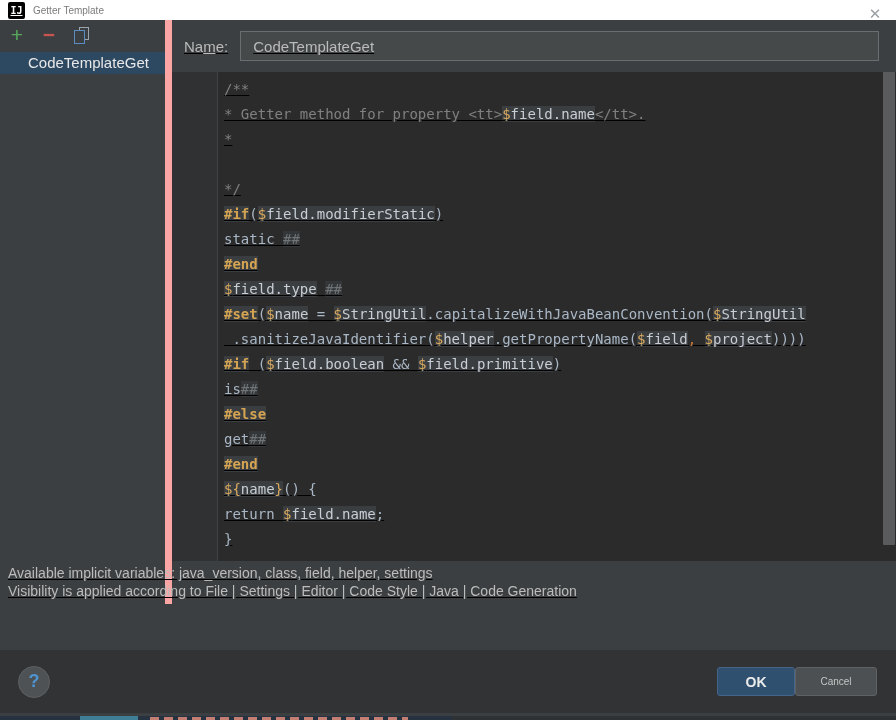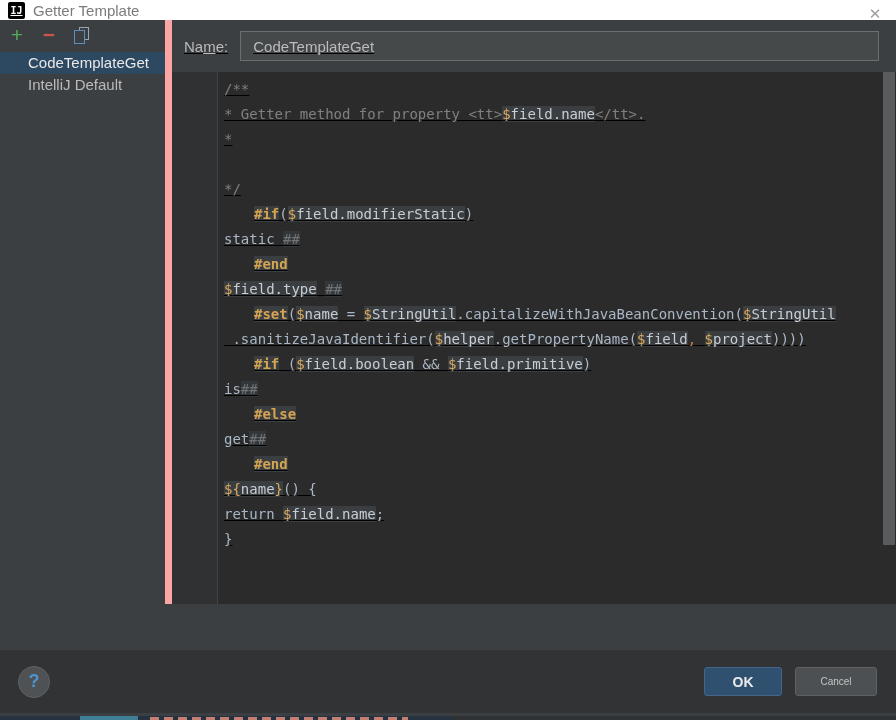--- a/index.html
+++ b/index.html
@@ -17,21 +17,21 @@
     padding:0 8px; position:relative;
   }
   .app-icon {
     width:17px; height:17px; background:#000;
     color:#fff; font-size:10px; font-weight:bold;
     display:flex; align-items:center; justify-content:center;
     border-radius:2px; margin-right:8px;
     font-family:"DejaVu Sans Mono", monospace;
     text-decoration:underline;
   }
-  .win-title { color:#7B7B7B; font-size:15px; }
+  .win-title { color:#7B7B7B; font-size:10px; }
   .win-close {
     position:absolute; right:10px; top:3px;
     color:#9A9FA3; font-size:15px; width:22px; height:22px;
     display:flex; align-items:center; justify-content:center;
     cursor:default;
   }
   
   .main { display:flex; height:584px; }
   .sidebar { width:165px; background:#3C3F41; flex:none; }
   .side-toolbar { height:30px; display:flex; align-items:center; padding-left:6px; gap:10px; }
@@ -78,21 +78,21 @@
     height:25px;
   }
   .gutter-fill {
     position:absolute; left:0; top:0; bottom:0; width:46px;
     background:#2F3132; border-right:1px solid #404346; z-index:0;
   }
   .line { padding-left:6px; position:relative; z-index:1; }
   .s-cm { color:#808080; }
   .s-d  { color:#D9A95E; background:#3B3E40; }
   .s-v  { color:#C8CED6; background:#3B3E40;margin-top:7px; }
-  .s-k  { color:#D5A452; font-weight:bold; background:#3B3E40;margin-left:30px; }
+  .s-k  { color:#D5A452; font-weight:bold; background:#3B3E40; }
   .s-t  { color:#A9B7C6; }
   .s-p  { color:#A9B7C6; }
   .s-h  { color:#707477; background:#343739; }
   .s-c  { color:#CC7832; }
   .vscroll {
     position:absolute; right:1px; top:-9px; width:12px; height:482px;
     background:#595B5D; border-radius:1px; z-index:3;
   }
   
   .hint-area { padding:3px 0 4px 1px; background:#3C3F41; }
@@ -102,21 +102,21 @@
     position:absolute; left:0; right:0; top:650px; height:63px;
     background:#313335; display:flex; align-items:center;
     padding:0 19px 0 18px;
   }
   .help-btn {
     width:32px; height:32px; border-radius:50%;
     background:#4E5254; border:1px solid #5E6264;
     color:#4E94D0; font-size:18px; font-weight:bold;
     display:flex; align-items:center; justify-content:center;
   }
-  .btn-group { margin-left:auto; display:flex; gap:13px; }
+  .btn-group { margin-left:auto; display:flex; }
   .btn {
     height:29px; border-radius:3px; font-size:10px;
     display:flex; align-items:center; justify-content:center;
     cursor:default;
   }
   .btn-ok {
     width:78px; background:#30506F; border:1px solid #46648A;
     color:#ECECEC; font-weight:bold; font-size:14px;
   }
   .btn-cancel {
@@ -154,21 +154,20 @@
       </div>
       <div class="tb-btn">
         <span class="icon-copy">
             <span class="back"></span>
             <span class="front"></span>
           </span>
       </div>
     </div>
     <div class="tpl-list">
         <div class="tpl-item selected">CodeTemplateGet</div>
-        <div class="tpl-item">IntelliJ Default</div>
       </div>
   </div>
 
   <div class="rightpane">
     <div class="name-row">
       <span class="name-label"><span>Na</span><span class="mn">m</span><span>e:</span></span>
       <input class="name-input" value="CodeTemplateGet" style="">
     </div>
     <div class="editor">
       <div class="gutter-fill"></div>
@@ -188,20 +187,24 @@
           <div class="code-row"><span class="lnum">12</span><span class="line"><span class="s-t">is</span><span class="s-h">##</span></span></div>
           <div class="code-row"><span class="lnum">13</span><span class="line"><span class="s-k">#else</span></span></div>
           <div class="code-row"><span class="lnum">14</span><span class="line"><span class="s-t">get</span><span class="s-h">##</span></span></div>
           <div class="code-row"><span class="lnum">15</span><span class="line"><span class="s-k">#end</span></span></div>
           <div class="code-row"><span class="lnum">16</span><span class="line"><span class="s-d">${</span><span class="s-v">name</span><span class="s-d">}</span><span class="s-t">() {</span></span></div>
           <div class="code-row"><span class="lnum">17</span><span class="line"><span class="s-t">return </span><span class="s-d">$</span><span class="s-v">field.name</span><span class="s-t">;</span></span></div>
           <div class="code-row"><span class="lnum">18</span><span class="line"><span class="s-t">}</span></span></div>
         </div>
       <div class="vscroll"></div>
     </div>
+    <div class="hint-area">
+      <div class="hint-line" style="padding-left:1px;">Available implicit variables: java_version, class, field, helper, settings</div>
+      <div class="hint-line" style="padding-left:1px;">Visibility is applied according to File | Settings | Editor | Code Style | Java | Code Generation</div>
+    </div>
   </div>
 </div>
 
 <div class="bottom-bar">
   <div class="help-btn">
     <span>?</span>
   </div>
   <div class="btn-group">
     <div class="btn btn-ok">OK</div>
     <div class="btn btn-cancel">Cancel</div>

